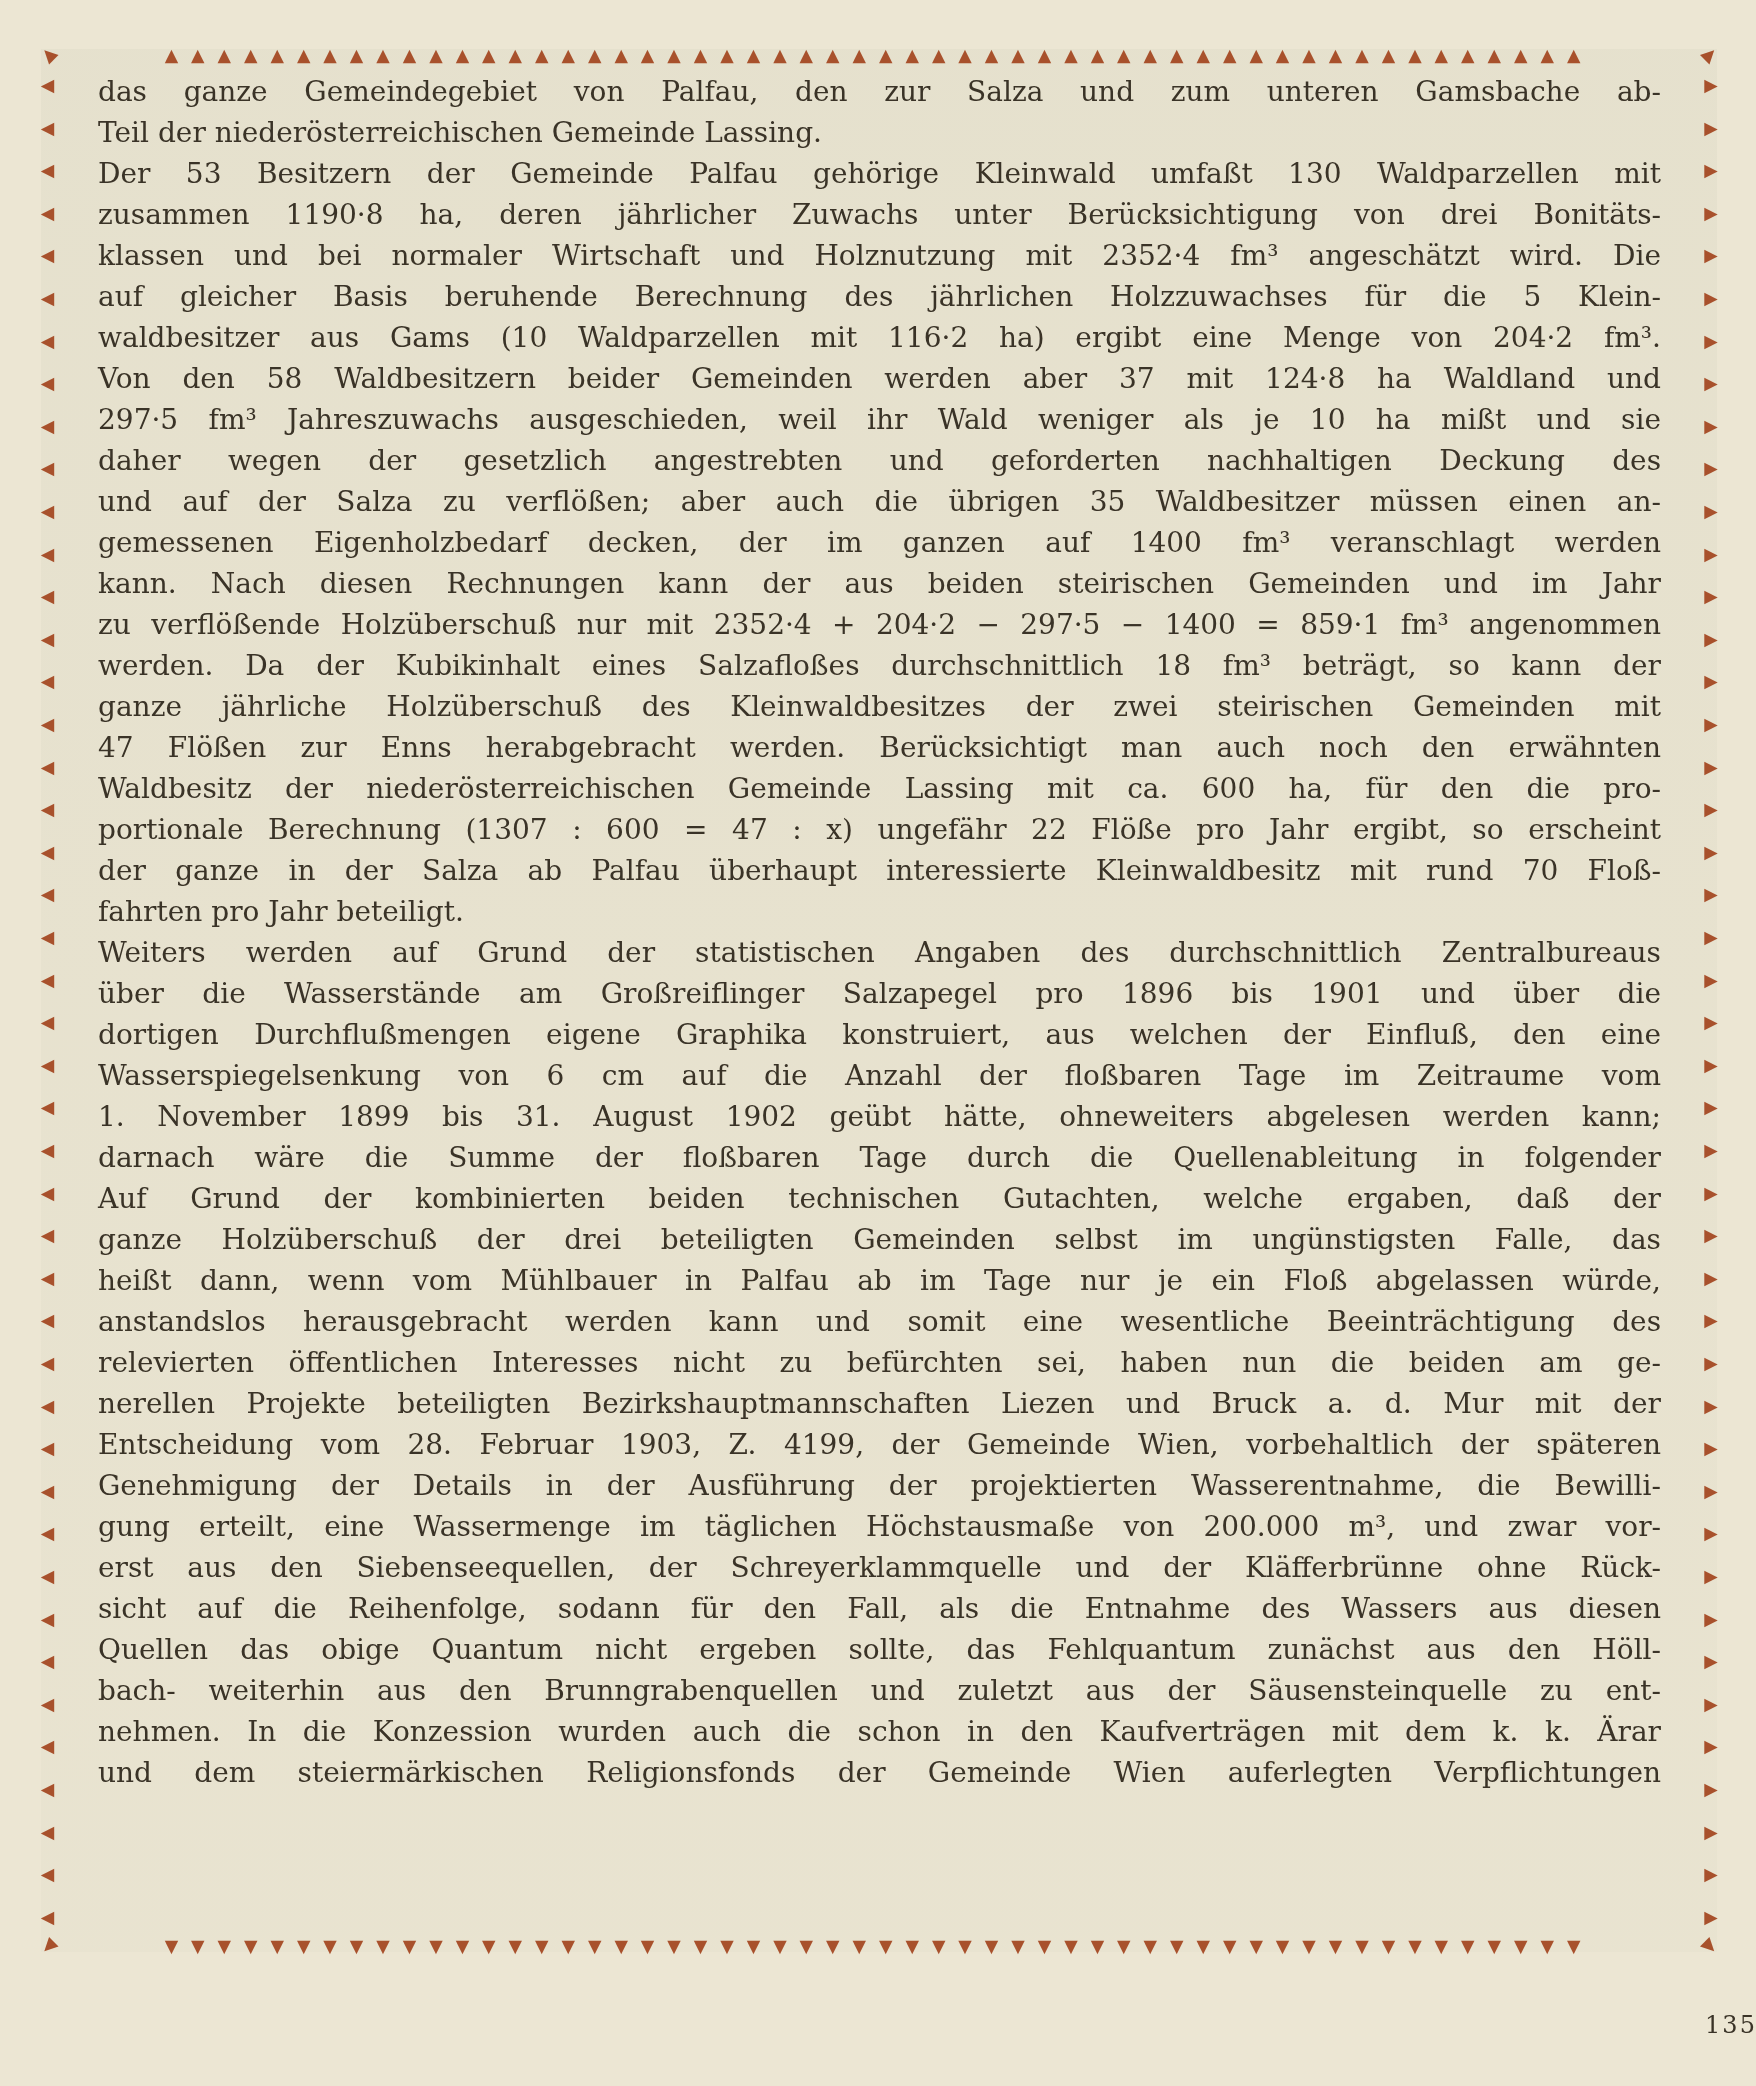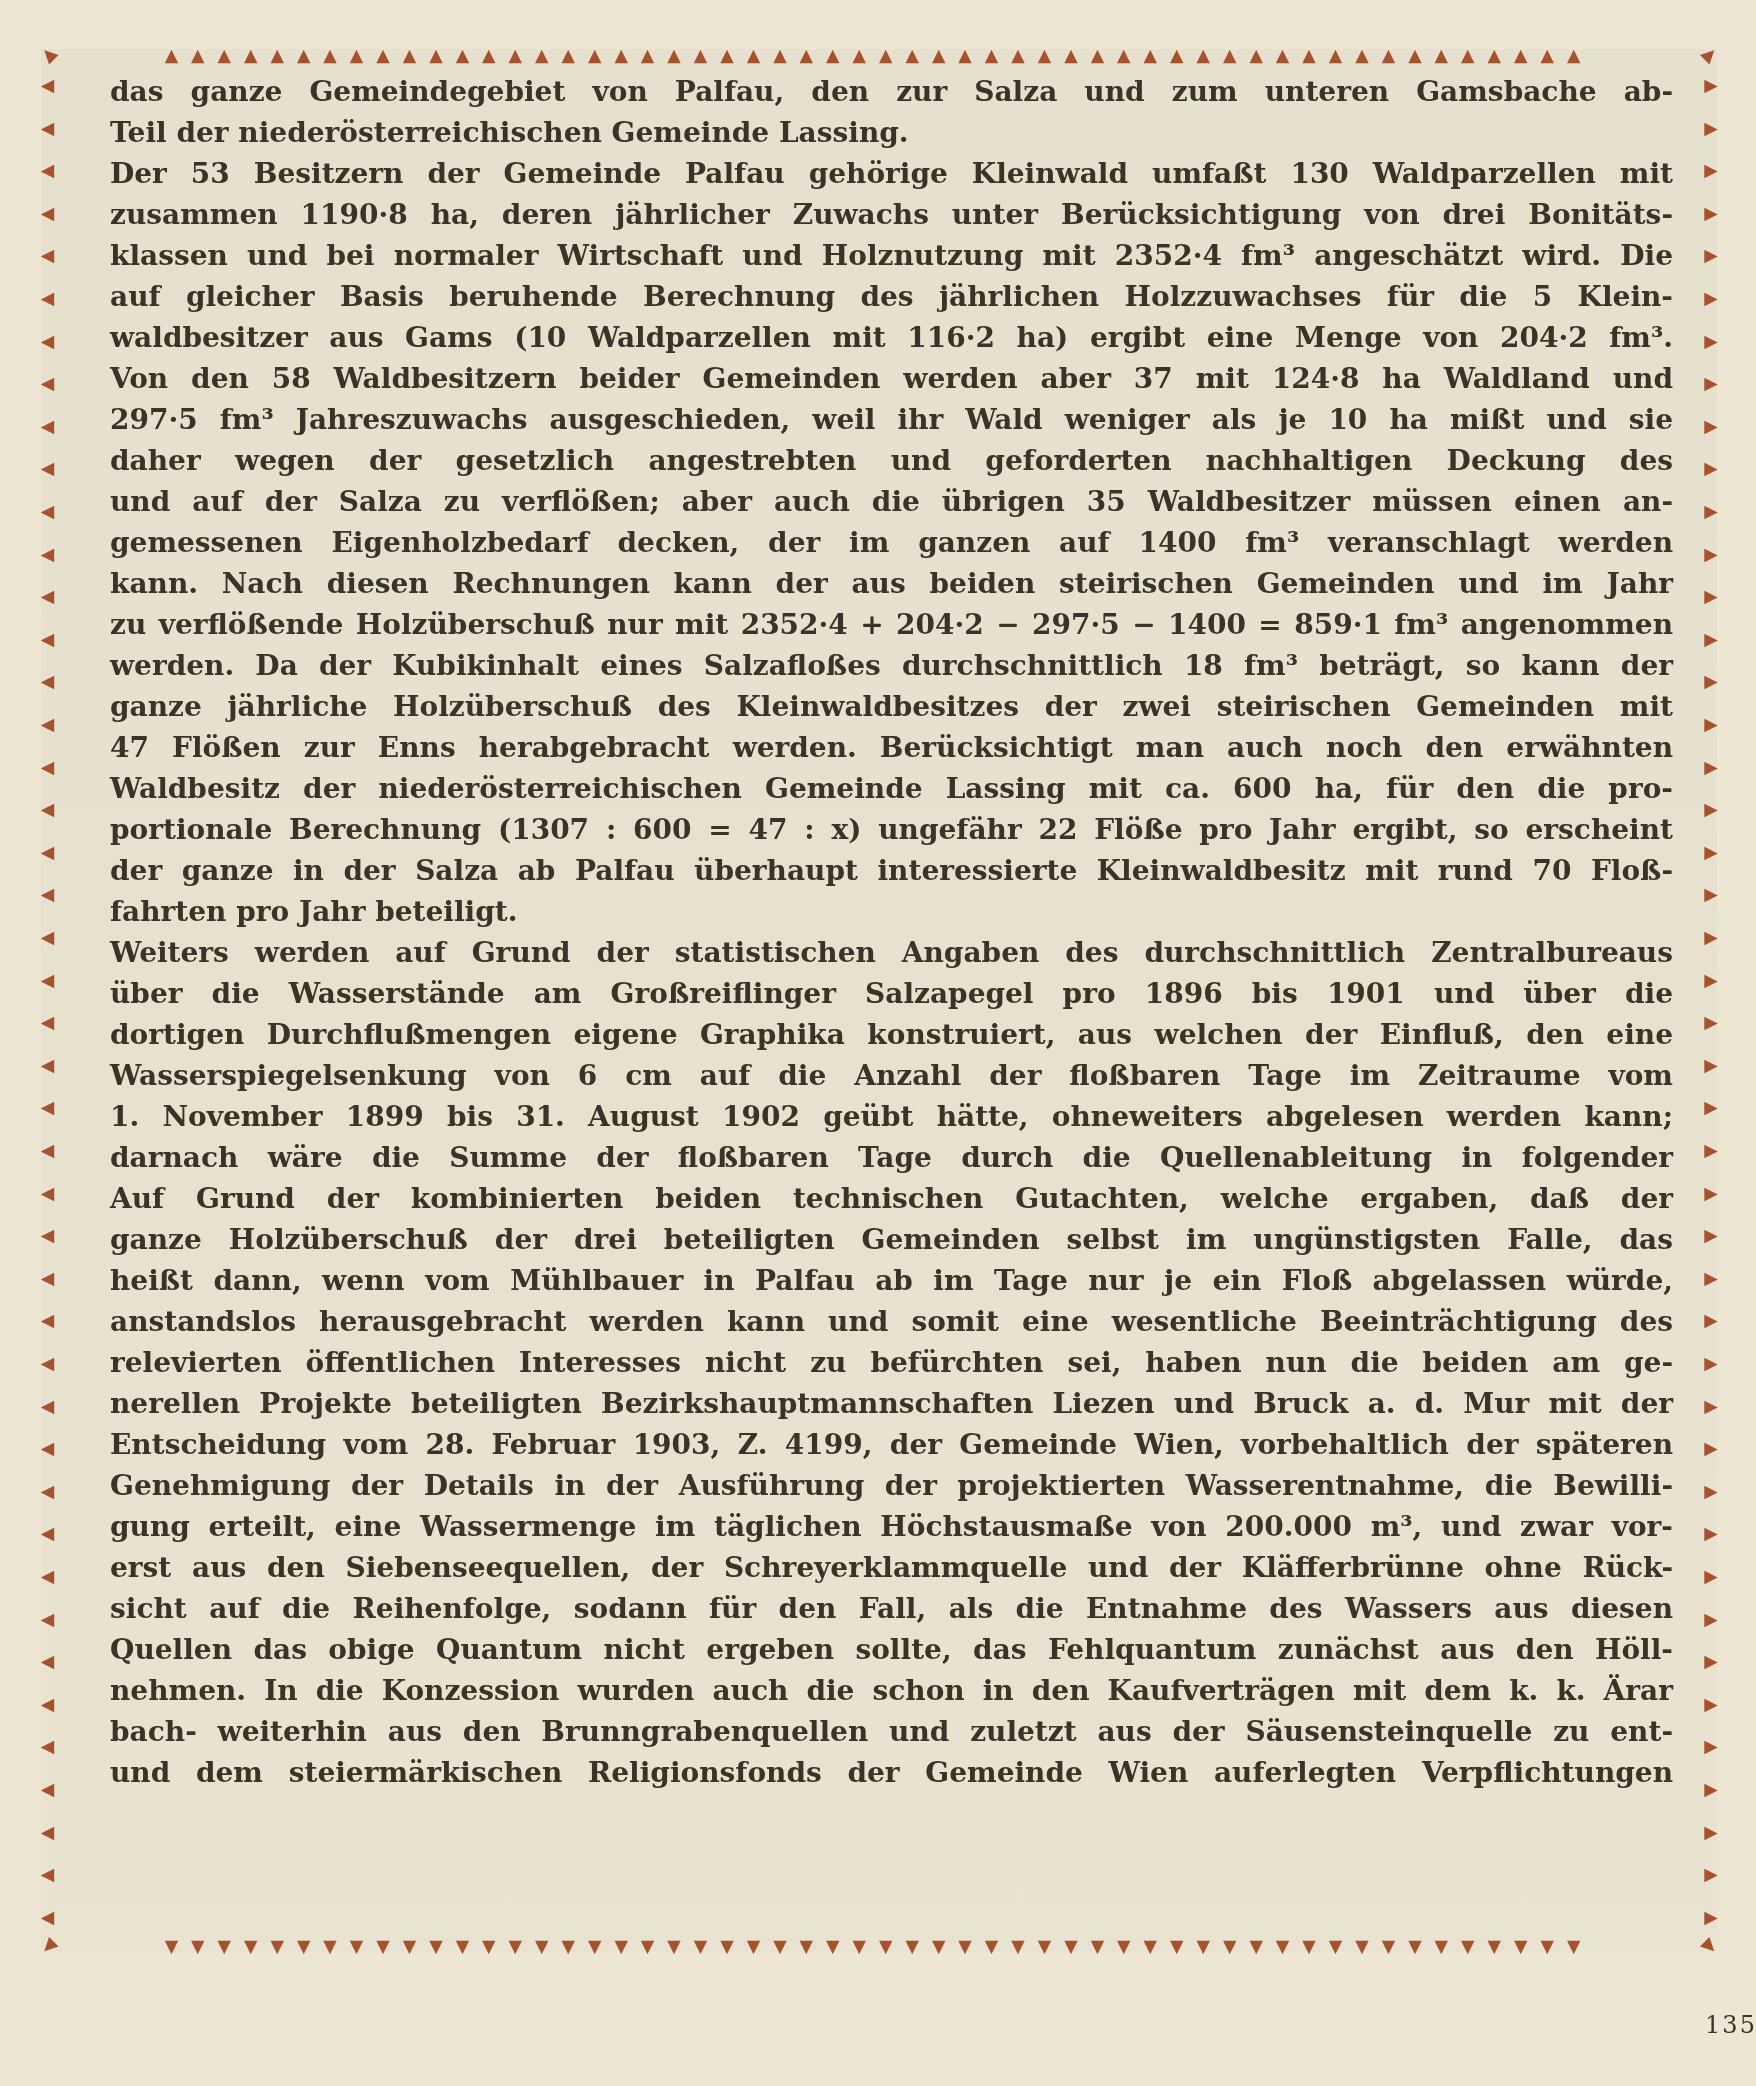--- a/index.html
+++ b/index.html
@@ -74,22 +74,21 @@
   .corner-tr { right: -3.1px; top: -5.1px;    transform: rotate(45deg); }
   .corner-bl { left: -3.1px;  bottom: -5.1px; transform: rotate(-135deg); }
   .corner-br { right: -3.1px; bottom: -5.1px; transform: rotate(135deg); }
   .text {
     position: absolute;
     left: 57px;
     top: 21.6px;
     width: 1563px;
     font-size: 28px;
     line-height: 41px;
-    font-weight: bold;
-    margin-left: 12px;
+    font-weight: normal;
   }
   .line {
     text-align: justify;
     text-align-last: justify;
   }
   .line.end {
     text-align-last: left;
   }
   .pageno {
     position: absolute;
@@ -154,21 +153,21 @@
       <div class="line">heißt dann, wenn vom Mühlbauer in Palfau ab im Tage nur je ein Floß abgelassen würde,</div>
       <div class="line">anstandslos herausgebracht werden kann und somit eine wesentliche Beeinträchtigung des</div>
       <div class="line">relevierten öffentlichen Interesses nicht zu befürchten sei, haben nun die beiden am ge-</div>
       <div class="line">nerellen Projekte beteiligten Bezirkshauptmannschaften Liezen und Bruck a. d. Mur mit der</div>
       <div class="line">Entscheidung vom 28. Februar 1903, Z. 4199, der Gemeinde Wien, vorbehaltlich der späteren</div>
       <div class="line">Genehmigung der Details in der Ausführung der projektierten Wasserentnahme, die Bewilli-</div>
       <div class="line">gung erteilt, eine Wassermenge im täglichen Höchstausmaße von 200.000 m³, und zwar vor-</div>
       <div class="line">erst aus den Siebenseequellen, der Schreyerklammquelle und der Kläfferbrünne ohne Rück-</div>
       <div class="line">sicht auf die Reihenfolge, sodann für den Fall, als die Entnahme des Wassers aus diesen</div>
       <div class="line">Quellen das obige Quantum nicht ergeben sollte, das Fehlquantum zunächst aus den Höll-</div>
+      <div class="line">bach- weiterhin aus den Brunngrabenquellen und zuletzt aus der Säusensteinquelle zu ent-</div>
       <div class="line">nehmen. In die Konzession wurden auch die schon in den Kaufverträgen mit dem k. k. Ärar</div>
-      <div class="line">bach- weiterhin aus den Brunngrabenquellen und zuletzt aus der Säusensteinquelle zu ent-</div>
       <div class="line">und dem steiermärkischen Religionsfonds der Gemeinde Wien auferlegten Verpflichtungen</div>
     </div>
   </div>
 
   <div class="pageno">135</div>
 </div>
 
 
 </body></html>

